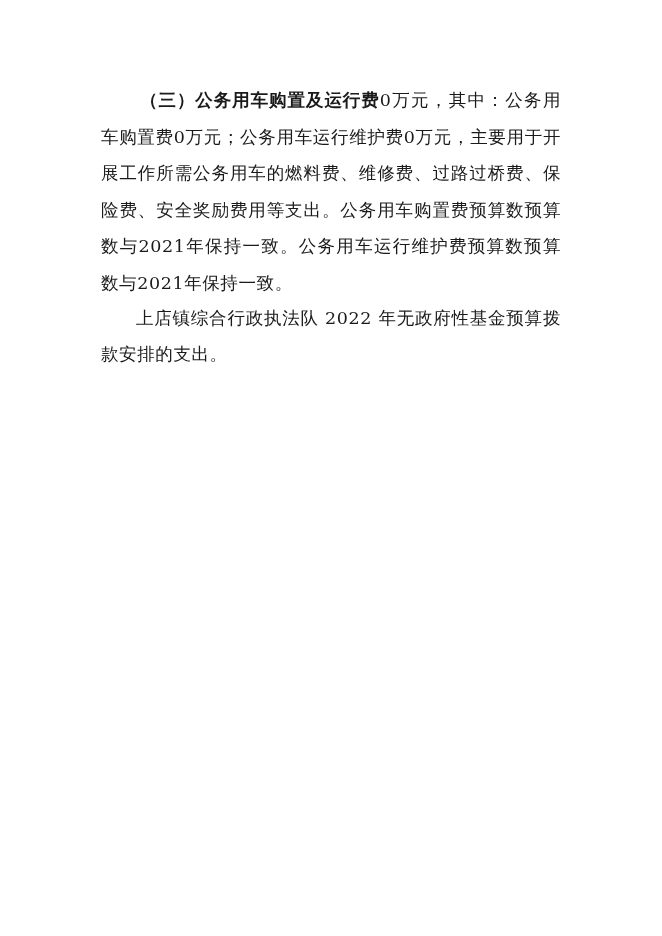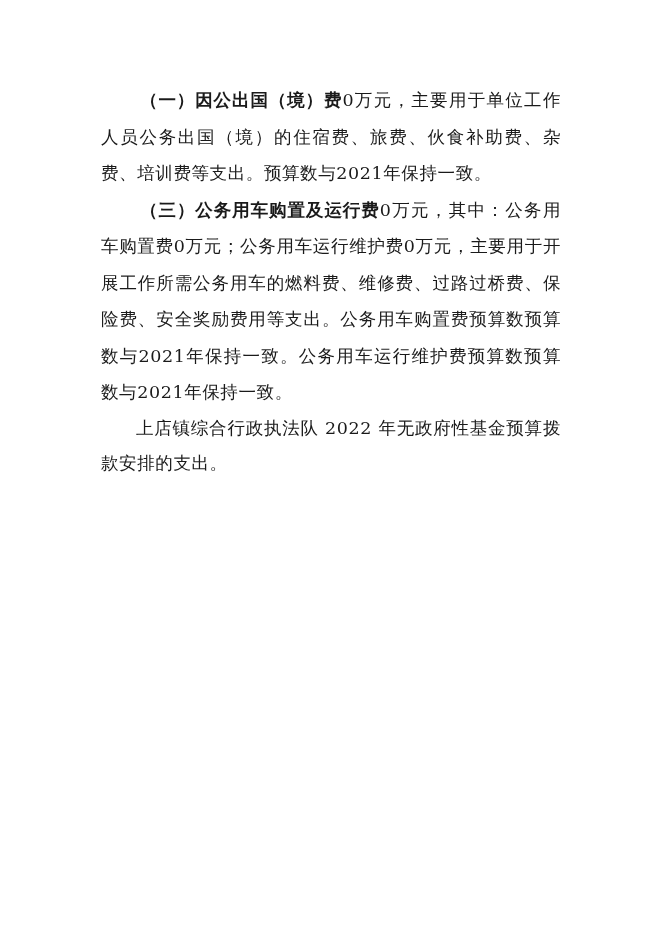--- a/index.html
+++ b/index.html
@@ -53,16 +53,15 @@
     letter-spacing: 0.6px;
     margin: 0;
     text-indent: 35px;
   }
   .item .lead { margin-left: 4px; }
 </style>
 </head>
 <body>
 
 <div class="page">
-  <p class="item"><span class="b lead">（一）因公出国（境）费</span><span>0万元，主要用于单位工作人员公务出国（境）的住宿费、旅费、伙食补助费、杂费、培训费等支出。预算数与2021年保持一致。</span></p>
   <p class="item"><span class="b lead">（三）公务用车购置及运行费</span><span>0万元，其中：公务用车购置费0万元；公务用车运行维护费0万元，主要用于开展工作所需公务用车的燃料费、维修费、过路过桥费、保险费、安全奖励费用等支出。公务用车购置费预算数预算数与2021年保持一致。公务用车运行维护费预算数预算数与2021年保持一致。</span></p>
   <p class="p">上店镇综合行政执法队 2022 年无政府性基金预算拨款安排的支出。</p>
 </div>
 
 </body></html>

